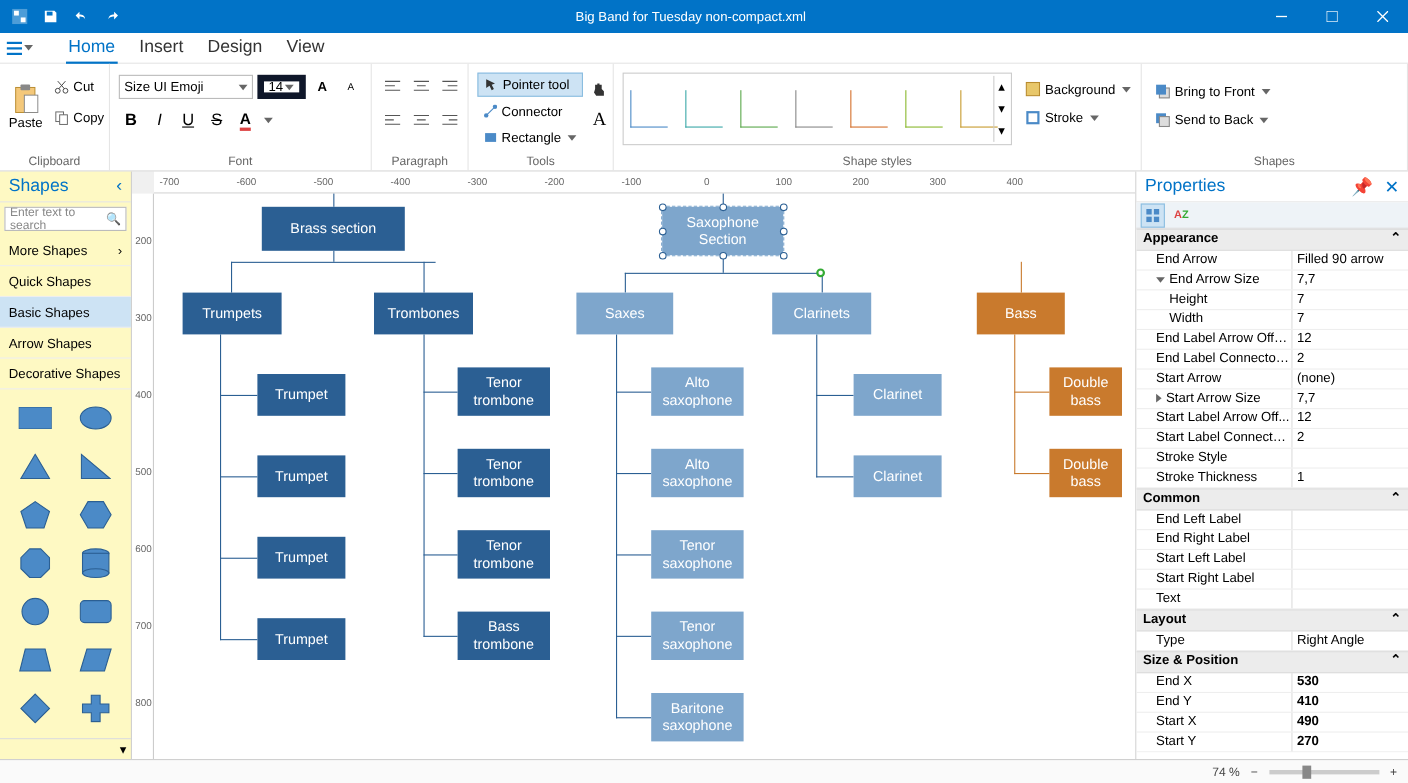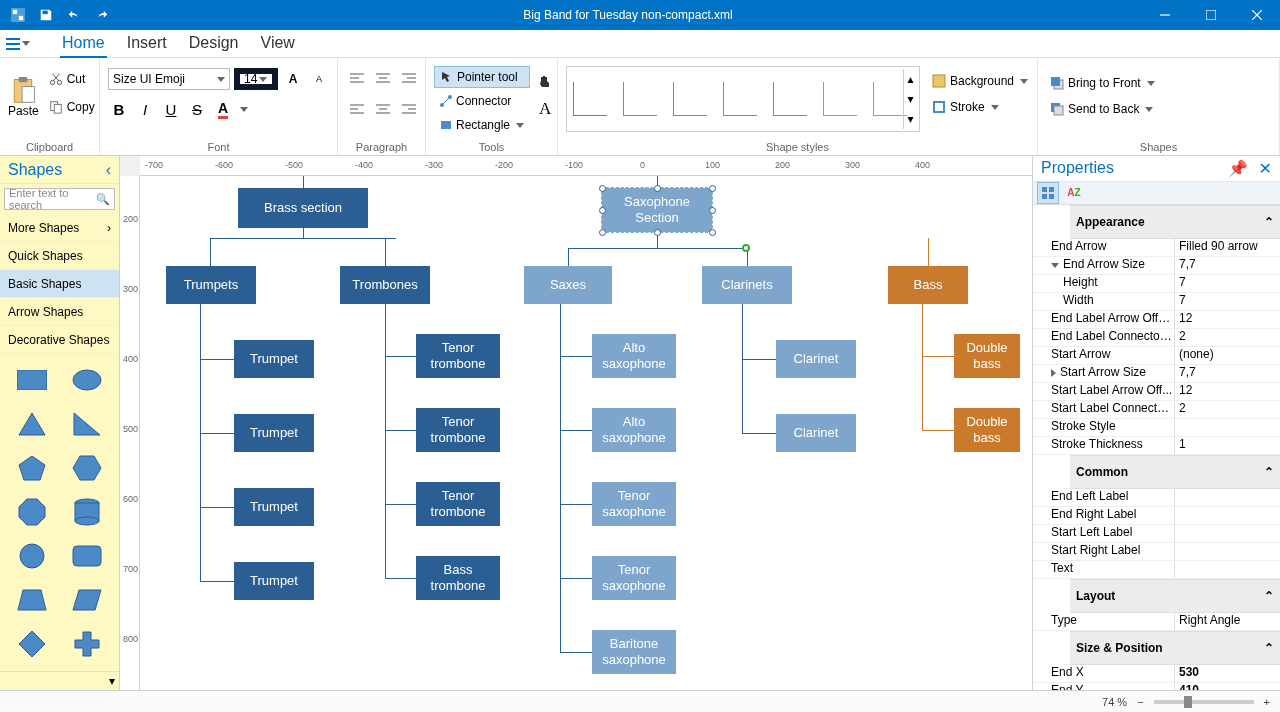--- a/index.html
+++ b/index.html
@@ -63,21 +63,21 @@
 .light { background:#7ea6cc; }
 .orange { background:#c97a2d; }
 .node.sel { outline:1px dashed #7ea6cc;}
 .handle { position:absolute; width:7px; height:7px; background:#fff; border:1px solid #2b5f93; border-radius:50%;}
 .line { position:absolute; background:#2b5f93;}
 .oline { background:#c97a2d;}
 
 .prop-panel { width:248px; border-left:1px solid #d0d0d0; background:#fff; display:flex; flex-direction:column; font-size:12px;}
 .prop-header { height:28px; display:flex; align-items:center; justify-content:space-between; padding:0 8px; color:#0173c7; font-size:16px; border-bottom:1px solid #e5e5e5;}
 .prop-toolbar { height:24px; background:#eef3f7; border-bottom:1px solid #ddd; display:flex; align-items:center; gap:4px; padding:0 4px;}
-.prop-section-h { height:34px; background:#ececec; padding:0 6px; font-weight:bold; display:flex; align-items:center; justify-content:space-between; border:1px solid #ddd; border-left:none; border-right:none;margin-left:37px;}
+.prop-section-h { height:20px; background:#ececec; padding:0 6px; font-weight:bold; display:flex; align-items:flex-start; justify-content:space-between; border:1px solid #ddd; border-left:none; border-right:none;}
 .prop-row { height:18px; display:flex; border-bottom:1px solid #eee;}
 .prop-row .k { width:142px; padding-left:18px; border-right:1px solid #ddd; overflow:hidden; text-overflow:ellipsis; white-space:nowrap;}
 .prop-row .k.ind { padding-left:30px;}
 .prop-row .v { flex:1; padding-left:4px;}
 .prop-row.bold .v { font-weight:bold;}
 .chev-s{display:inline-block;width:0;height:0;border-top:4px solid transparent;border-bottom:4px solid transparent;border-left:5px solid #666;margin-right:4px;transform:translateY(1px);}
 .chev-d{display:inline-block;width:0;height:0;border-left:4px solid transparent;border-right:4px solid transparent;border-top:5px solid #666;margin-right:4px;}
 
 .statusbar { height:22px; border-top:1px solid #d0d0d0; display:flex; align-items:center; justify-content:flex-end; padding:0 10px; gap:10px; font-size:11px; color:#444; background:#fafafa;}
 .slider { width:100px; height:4px; background:#ccc; position:relative;}

